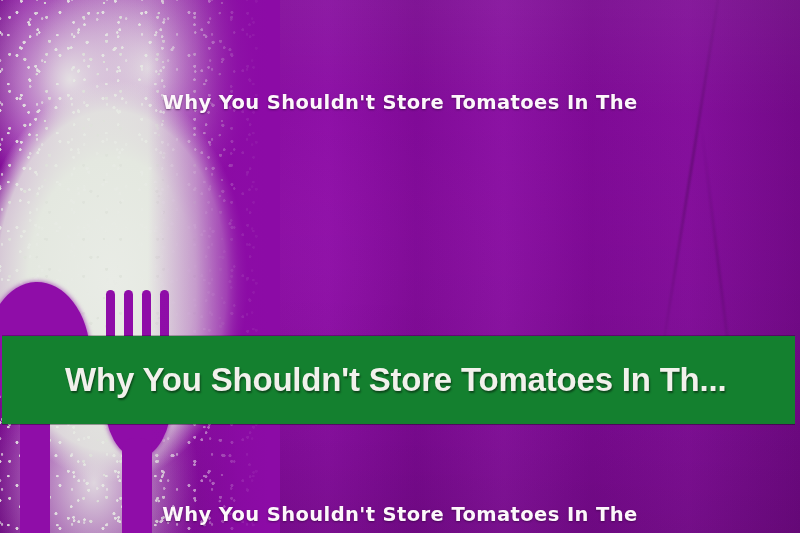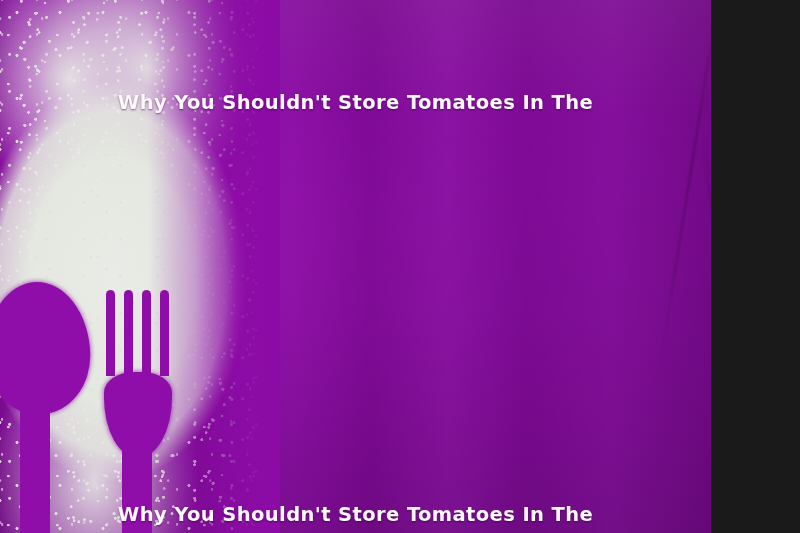--- a/index.html
+++ b/index.html
@@ -2,21 +2,21 @@
 <html><head>
 <meta charset="utf-8">
 <style>
   html, body {
     margin: 0;
     padding: 0;
     background: #1a1a1a;
   }
   #canvas {
     position: relative;
-    width: 711px;
+    width: 800px;
     height: 533px;
     overflow: hidden;
     font-family: "DejaVu Sans", sans-serif;
     background: #be185d;
   }
 
   
   .bg-photo {
     position: absolute;
     inset: 0;
@@ -220,18 +220,21 @@
     <div class="tine t4"></div>
     <div class="utensil fork-head"></div>
     <div class="utensil fork-handle"></div>
     <div class="powder-fade"></div>
   </div>
 
   <div class="headline">
     <span class="ln">Why You Shouldn't Store Tomatoes In The</span>
   </div>
 
+  <div class="green-banner">
+    <div class="green-banner-text">Why You Shouldn't Store Tomatoes In Th...</div>
+  </div>
 
   <div class="headline-bottom">
     <span class="ln">Why You Shouldn't Store Tomatoes In The</span>
   </div>
 
 </div>
 
 </body></html>

